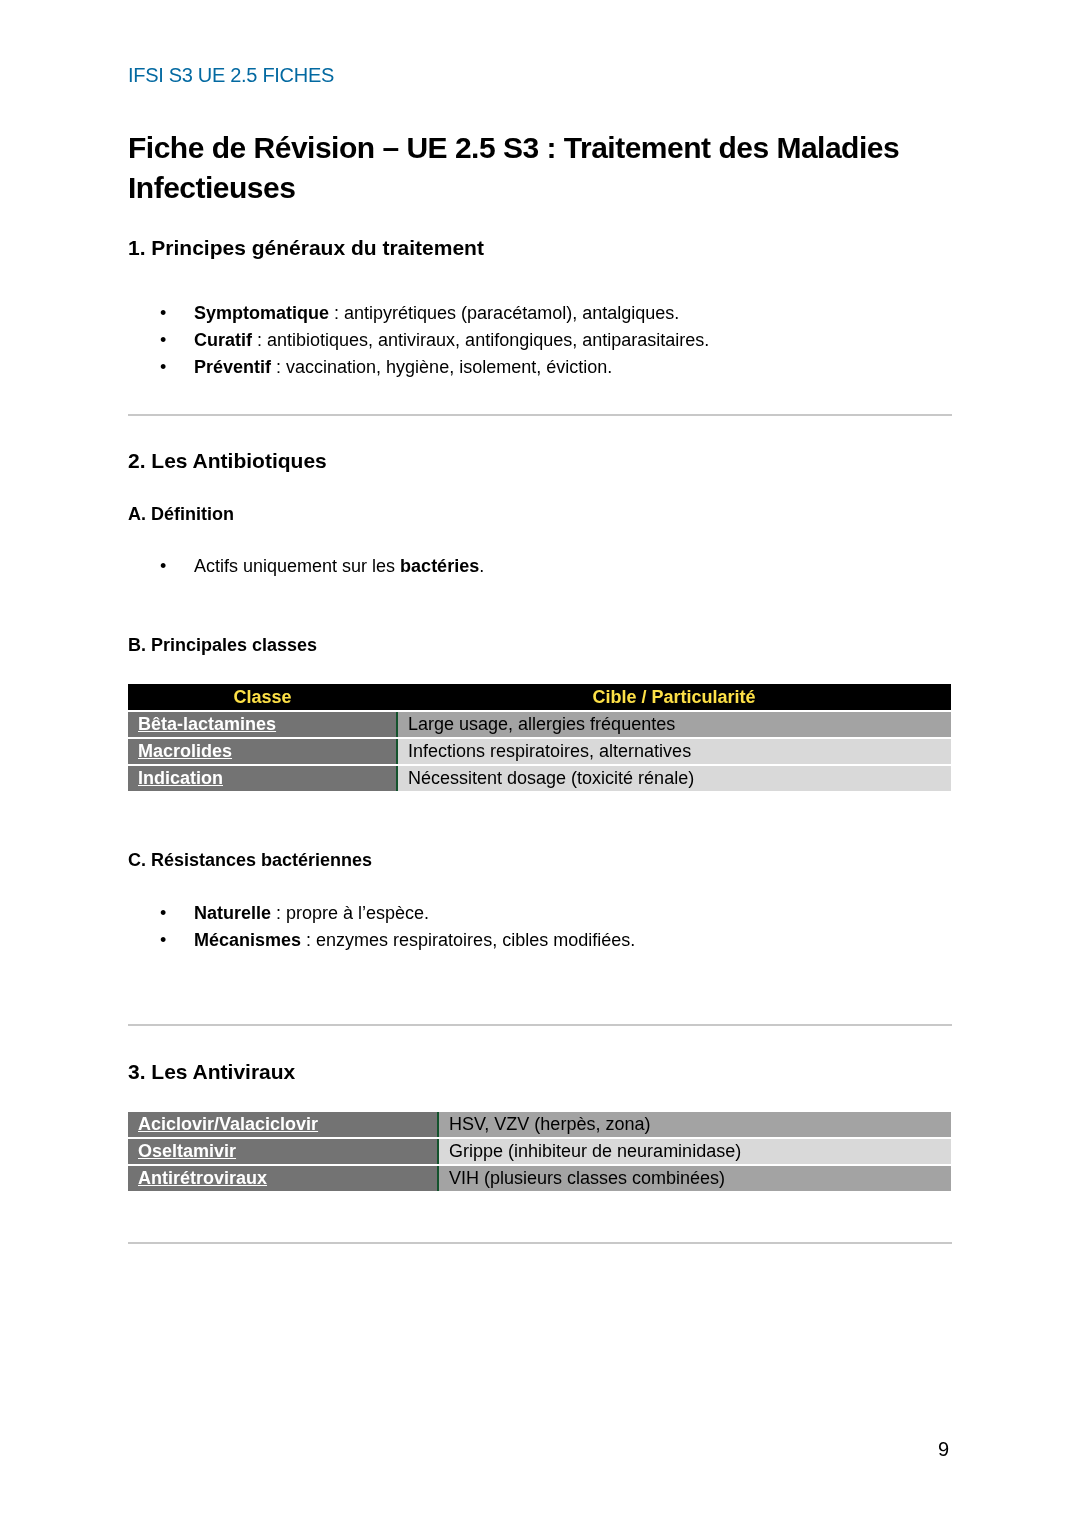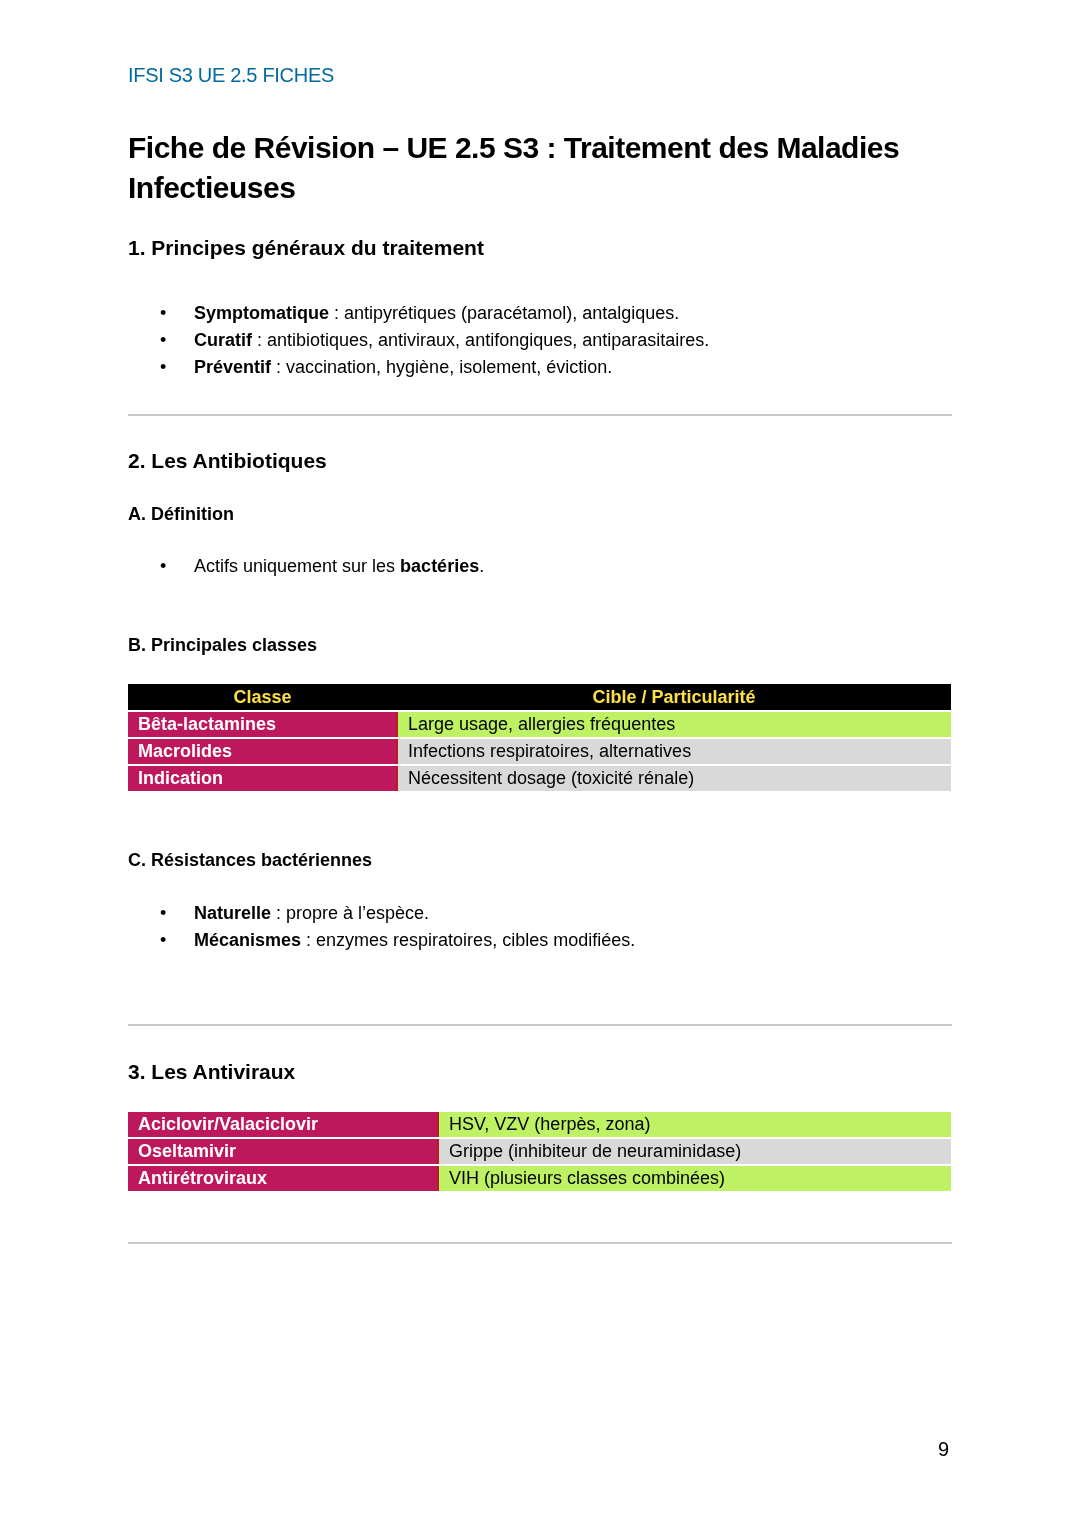--- a/index.html
+++ b/index.html
@@ -8,22 +8,22 @@
   .title { position:absolute; left:128px; top:128px; width:820px; font-family:"Liberation Sans", sans-serif; font-weight:bold; font-size:30px; line-height:40px; letter-spacing:-0.5px; }
   .h2 { position:absolute; left:128px; font-family:"Liberation Sans", sans-serif; font-weight:bold; font-size:21px; }
   .h3 { position:absolute; left:128px; font-family:"Liberation Sans", sans-serif; font-weight:bold; font-size:18px; }
   ul.bul { position:absolute; left:160px; margin:0; padding:0; list-style:none; font-family:"Liberation Sans", sans-serif; font-size:18px; }
   ul.bul li { height:27px; line-height:27px; padding-left:34px; position:relative; }
   ul.bul li::before { content:"•"; position:absolute; left:0; top:0; }
   .hr { position:absolute; left:128px; width:824px; height:2px; background:#c8c8c8; }
   table.t { position:absolute; left:128px; width:823px; border-collapse:collapse; font-family:"Liberation Sans", sans-serif; font-size:18px; }
   table.t th { background:#000; color:#fde047; font-weight:bold; height:26px; padding:0; text-align:center; border-bottom:2px solid #fff; }
   table.t td { height:25px; padding:0 10px; border-bottom:2px solid #fff; }
-  table.t td.k { background:#be185d; color:#fff; font-weight:bold; border-right:2px solid #b91c1c; }
-  table.t tr.dark td.v { background:#bef264; }
+  table.t td.k { background:#737373; color:#fff; font-weight:bold; border-right:2px solid #14532d;text-decoration:underline; }
+  table.t tr.dark td.v { background:#a3a3a3; }
   table.t tr.light td.v { background:#d9d9d9; }
   .pageno { position:absolute; left:938px; top:1438px; font-family:"Liberation Sans", sans-serif; font-size:20px; }
 </style>
 </head>
 <body>
 
 <div class="header">IFSI S3 UE 2.5 FICHES</div>
 <div class="title">Fiche de Révision – UE 2.5 S3 : Traitement des Maladies Infectieuses</div>
 
 <div class="h2" style="top:236px;">1. Principes généraux du traitement</div>

